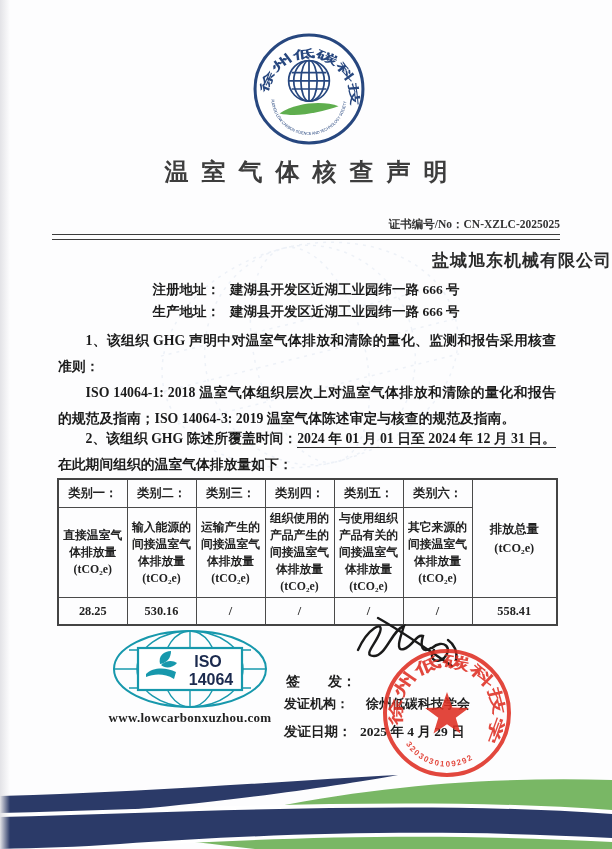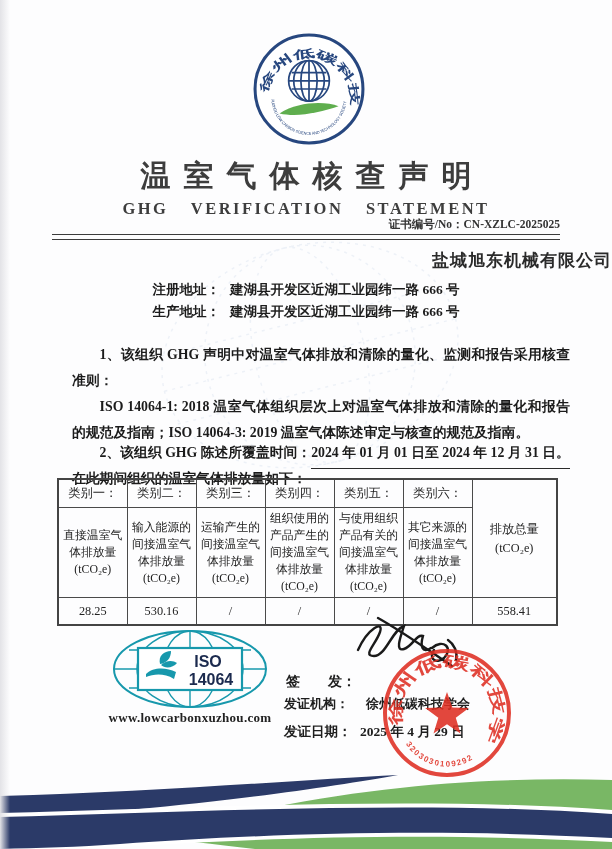--- a/index.html
+++ b/index.html
@@ -18,21 +18,21 @@
   }
   .abs{position:absolute;}
   
   .watermark{
     left:150px;top:230px;width:320px;height:250px;opacity:.10;z-index:0;
   }
   
   .org-logo{left:252px;top:32px;width:114px;height:114px;z-index:1;}
   .title-cn{
     left:0;right:0;top:156px;text-align:center;
-    font-size:30px;font-weight:bold;color:#3d3d3d;
+    font-size:24px;font-weight:bold;color:#3d3d3d;
     letter-spacing:13px;padding-left:13px;z-index:1;
   }
   .title-en{
     left:0;right:0;top:199px;text-align:center;
     font-size:16.5px;font-weight:600;color:#3d3d3d;
     letter-spacing:2.5px;word-spacing:16px;z-index:1;
   }
   .cert-no{
     right:52px;top:217px;font-size:11.5px;font-weight:600;color:#333;z-index:1;
   }
@@ -45,29 +45,29 @@
     font-size:17px;font-weight:600;letter-spacing:1px;color:#2a2a2a;z-index:1;
   }
   .addr-row{
     left:0;right:0;display:flex;justify-content:center;gap:10px;
     font-size:13.5px;font-weight:bold;color:#1d1d1d;z-index:1;
   }
   .addr1{top:281px;} .addr2{top:303px;}
   
   .para{
     left:58px;width:498px;font-size:13.8px;font-weight:600;
-    line-height:26px;text-align:justify;color:#1b1b1b;z-index:1;margin:14px;
+    line-height:26px;text-align:justify;color:#1b1b1b;z-index:1;margin:0;
   }
   .indent{text-indent:2em;}
   .p1{top:328px;} .p2{top:380px;} .p3{top:426px;} .p4{top:452px;font-weight:bold;}
-  .uline{border-bottom:1.2px solid #2a2a2a;padding-bottom:8px;}
+  .uline{border-bottom:1.2px solid #2a2a2a;padding-bottom:1px;}
   
   .tbl-wrap{left:57px;top:478px;width:499px;z-index:1;}
   table{border-collapse:collapse;width:499px;table-layout:fixed;}
-  td{border:1.2px solid #4a4a4a;text-align:center;font-weight:400;color:#222;}
+  td{border:1.2px solid #4a4a4a;text-align:center;font-weight:700;color:#222;}
   table{border:2px solid #444;}
   .cat-row td{height:25px;font-size:12.3px;}
   .desc-row td{height:82px;font-size:11.8px;line-height:1.45;padding:2px 2px;vertical-align:middle;}
   .desc-row .unit{display:block;}
   .val-row td{height:24px;font-size:12.3px;}
   .total-cell{font-size:12.3px;line-height:1.5;border-radius:12px;}
   
   .iso-logo{left:108px;top:627px;width:164px;height:84px;z-index:1;}
   .website{
     left:70px;top:710px;width:240px;text-align:center;
@@ -116,21 +116,20 @@
     </defs>
     <text font-size="11" font-weight="bold" fill="#27477f" font-family="'Liberation Serif',serif">
       <textPath href="#logoTopArc" startOffset="6" textLength="172" lengthAdjust="spacingAndGlyphs">徐州低碳科技学会</textPath>
     </text>
     <text font-size="4" fill="#27477f" font-family="'Liberation Sans',sans-serif">
       <textPath href="#logoBotArc" startOffset="2" textLength="110" lengthAdjust="spacingAndGlyphs">XUZHOU LOW CARBON SCIENCE AND TECHNOLOGY SOCIETY</textPath>
     </text>
   </svg>
 
   <div class="abs title-cn">温室气体核查声明</div>
-  <div class="abs title-en">GHG VERIFICATION STATEMENT</div>
   <div class="abs cert-no">
     <span>证书编号/No：</span><span>CN-XZLC-2025025</span>
   </div>
   <div class="abs dline"></div>
 
   <div class="abs company-name">盐城旭东机械有限公司</div>
   <div class="abs addr-row addr1">
     <span>注册地址：</span>
     <span>建湖县开发区近湖工业园纬一路 666 号</span>
   </div>

